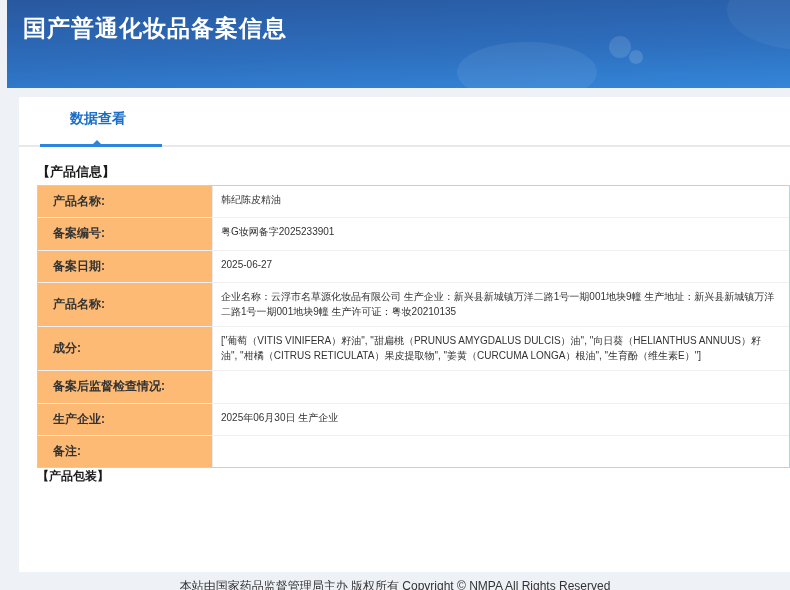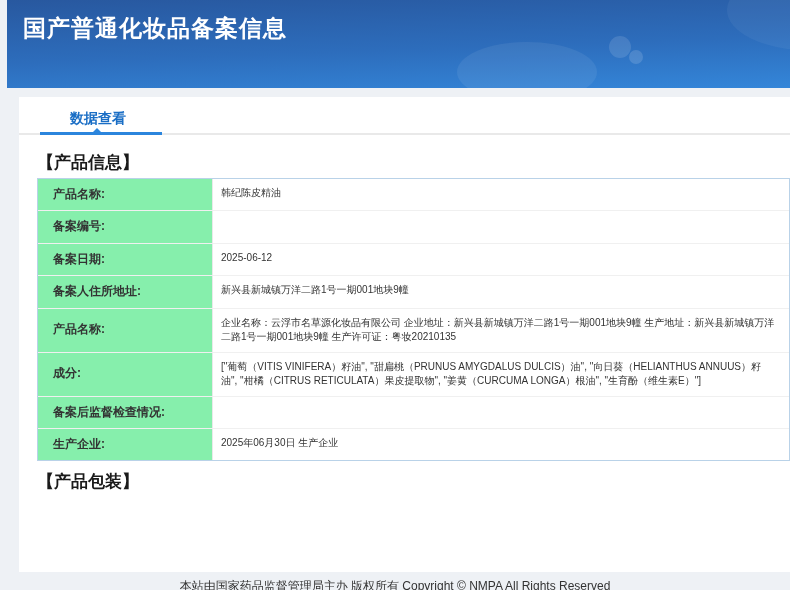--- a/index.html
+++ b/index.html
@@ -20,48 +20,48 @@
   .banner .dot2 { position:absolute; left:622px; top:50px; width:14px; height:14px;
     border-radius:50%; background:rgba(255,255,255,0.14); }
   .banner h1 { position:absolute; left:16px; top:13px; color:#ffffff;
     font-size:23px; font-weight:bold; letter-spacing:1px; }
 
   
   .card { position:absolute; left:19px; right:0; top:97px; height:475px;
     background:#ffffff; }
 
   
-  .tabbar { position:relative; height:38px; }
+  .tabbar { position:relative; height:50px; }
   .tab { position:absolute; left:51px; top:13px; color:#1a6ec5;
     font-size:14px; font-weight:bold; cursor:pointer; }
   .tab-baseline { position:absolute; left:0; right:0; bottom:0; height:2px;
     background:#e9e9e9; }
   .tab-underline { position:absolute; left:21px; bottom:0; width:122px; height:3px;
     background:#2b85dd; }
   .tab-caret { position:absolute; left:73px; bottom:2px; width:0; height:0;
     border-left:5px solid transparent; border-right:5px solid transparent;
     border-bottom:5px solid #2b85dd; }
 
   .content { padding:0 0 0 18px; }
-  .sec-title { font-size:17px; font-weight:bold; color:#1a1a1a; margin-top:16px; }
+  .sec-title { font-size:13px; font-weight:bold; color:#1a1a1a; margin-top:16px; }
 
   
   .info-table { margin-top:4px; border:1px solid #b9d2e8; }
   .row { display:flex; border-bottom:1px solid #f0f0f0; }
   .row:last-child { border-bottom:none; }
-  .lbl { width:175px; min-width:175px; background:#86efac;
+  .lbl { width:175px; min-width:175px; background:#fdba74;
     border-right:1px solid #e9e9e9; font-weight:bold; color:#333;
     font-size:12px; padding:7px 10px 7px 15px; line-height:1.45;
     display:flex; align-items:center; }
   .val { flex:1; font-size:10px; color:#333; padding:7px 14px 7px 8px;
     line-height:1.45; display:flex; align-items:flex-start; min-height:26px; }
   .val > span { display:block; }
 
   
-  .pack-line { margin-top:9px; font-size:17px; color:#1a1a1a; }
+  .pack-line { font-size:12px; color:#1a1a1a; }
   .b { font-weight:bold; color:#1a1a1a; }
 
   
   .footer { position:absolute; left:0; right:0; bottom:0; height:24px;
     text-align:center; font-size:12px; color:#333; padding-top:12px; }
 </style>
 </head>
 <body>
 
 <div class="banner">
@@ -87,57 +87,60 @@
 
     <div class="info-table">
       <div class="row">
         <div class="lbl">产品名称:</div>
         <div class="val">
             <span>韩纪陈皮精油</span>
           </div>
       </div>
       <div class="row">
         <div class="lbl">备案编号:</div>
+        <div class="val">
+            <span>粤G妆网备字2025233901</span>
+          </div>
       </div>
       <div class="row">
         <div class="lbl">备案日期:</div>
         <div class="val">
-            <span>2025-06-12</span>
-          </div>
-      </div>
-      <div class="row">
-        <div class="lbl">备案人住所地址:</div>
-        <div class="val">
-            <span>新兴县新城镇万洋二路1号一期001地块9幢</span>
+            <span>2025-06-27</span>
           </div>
       </div>
       <div class="row">
         <div class="lbl">产品名称:</div>
         <div class="val">
-            <span>企业名称：云浮市名草源化妆品有限公司 企业地址：新兴县新城镇万洋二路1号一期001地块9幢 生产地址：新兴县新城镇万洋二路1号一期001地块9幢 生产许可证：粤妆20210135</span>
+            <span>企业名称：云浮市名草源化妆品有限公司 生产企业：新兴县新城镇万洋二路1号一期001地块9幢 生产地址：新兴县新城镇万洋二路1号一期001地块9幢 生产许可证：粤妆20210135</span>
           </div>
       </div>
       <div class="row">
         <div class="lbl">成分:</div>
         <div class="val">
             <span>["葡萄（VITIS VINIFERA）籽油", "甜扁桃（PRUNUS AMYGDALUS DULCIS）油", "向日葵（HELIANTHUS ANNUUS）籽油", "柑橘（CITRUS RETICULATA）果皮提取物", "姜黄（CURCUMA LONGA）根油", "生育酚（维生素E）"]</span>
           </div>
       </div>
       <div class="row">
         <div class="lbl">备案后监督检查情况:</div>
         <div class="val">
             <span></span>
           </div>
       </div>
       <div class="row">
         <div class="lbl">生产企业:</div>
         <div class="val">
             <span>2025年06月30日 生产企业</span>
           </div>
       </div>
+      <div class="row">
+        <div class="lbl">备注:</div>
+        <div class="val">
+            <span></span>
+          </div>
+      </div>
     </div>
 
     <div class="pack-line b">【产品包装】</div>
 
   </div>
 </div>
 
 <div class="footer">本站由国家药品监督管理局主办 版权所有 Copyright © NMPA All Rights Reserved</div>
 
 </body></html>

